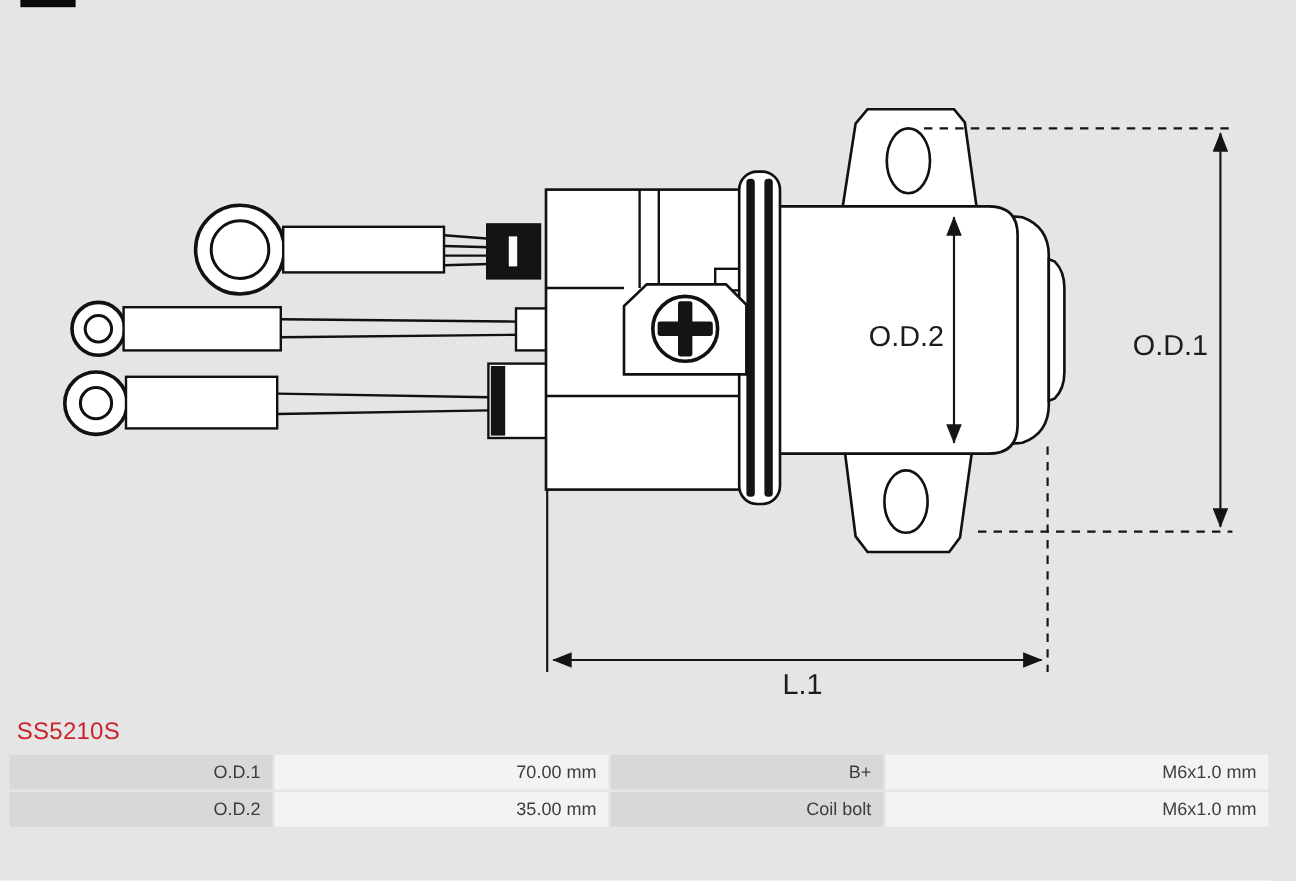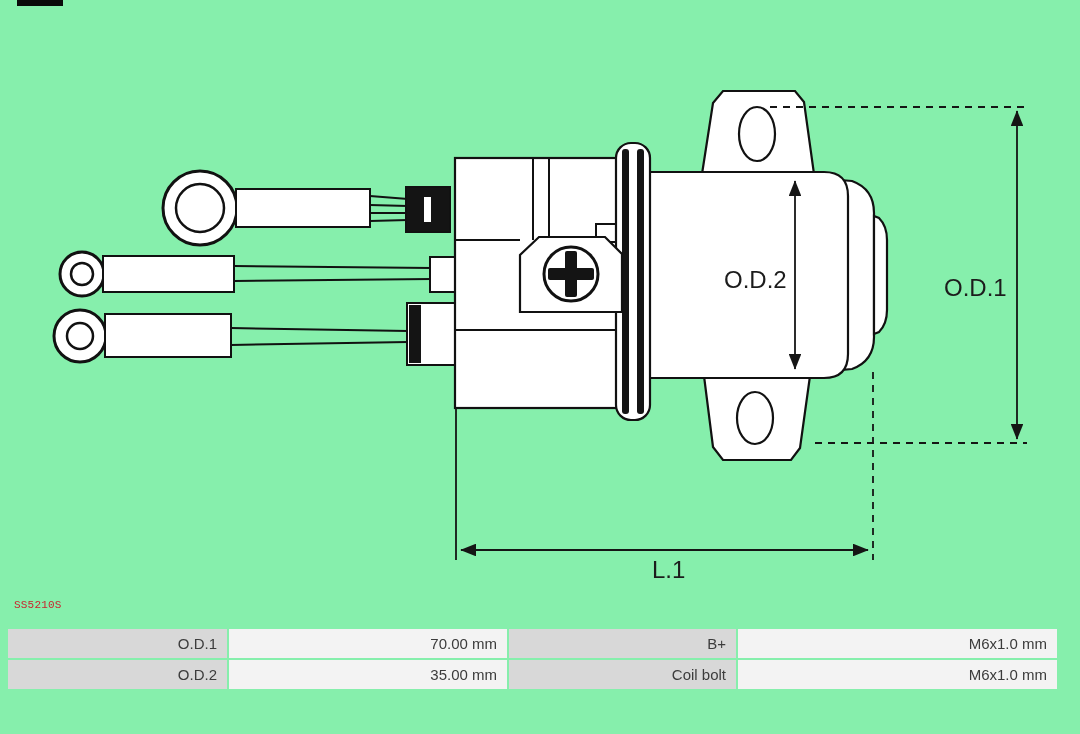--- a/index.html
+++ b/index.html
@@ -1,25 +1,25 @@
 <!DOCTYPE html>
 <html><head>
 <meta charset="utf-8">
 <style>
   html,body{margin:0;padding:0;background:#ffffff;}
   body{width:1080px;height:734px;font-family:"Liberation Sans",sans-serif;}
-  .page{position:relative;width:1080px;height:734px;background:#86efac;overflow:hidden;}
+  .page{position:relative;width:1080px;height:734px;background:#e5e5e5;overflow:hidden;}
 
   .logo{position:absolute;left:17px;top:0;width:46px;height:6px;background:#0a0a0a;}
 
   .drawing{position:absolute;left:0;top:0;}
 
   .dim-label{font-size:24px;fill:#1c1c1c;font-family:"Liberation Sans",sans-serif;}
 
-  .part-number{position:absolute;left:14px;top:599px;font-size:11px;color:#c9242e;letter-spacing:.2px;font-family:Liberation Mono, monospace;}
+  .part-number{position:absolute;left:14px;top:599px;font-size:20px;color:#c9242e;letter-spacing:.2px;}
 
   .spec-table{position:absolute;left:6px;top:627px;width:1053px;border-collapse:separate;border-spacing:2px;table-layout:fixed;}
   .spec-table td{font-size:15px;color:#3c3c3c;text-align:right;padding:0 10px 0 4px;height:29px;box-sizing:border-box;vertical-align:middle;white-space:nowrap;overflow:hidden;}
   td.lbl{background:#d8d8d8;}
   td.val{background:#f3f3f3;}
 </style>
 </head>
 <body>
 
 <div class="page">

